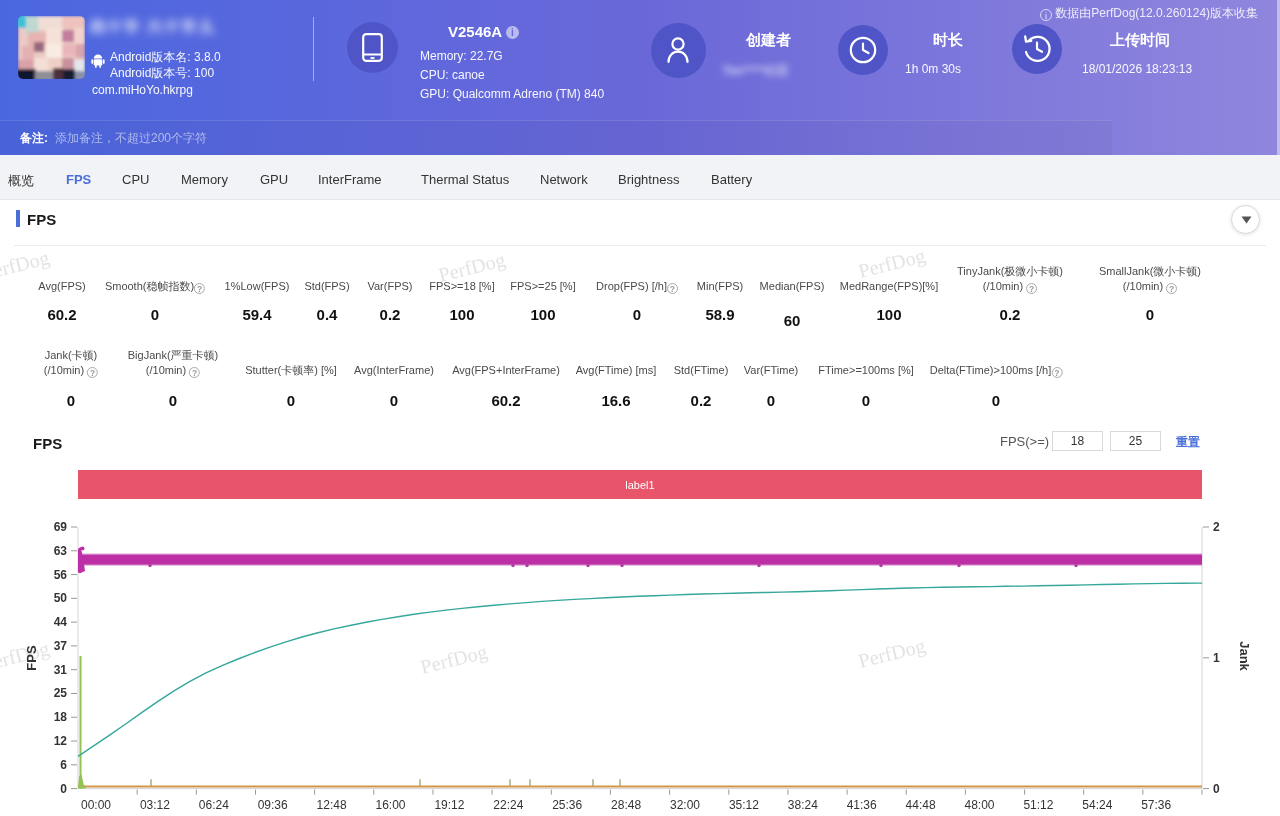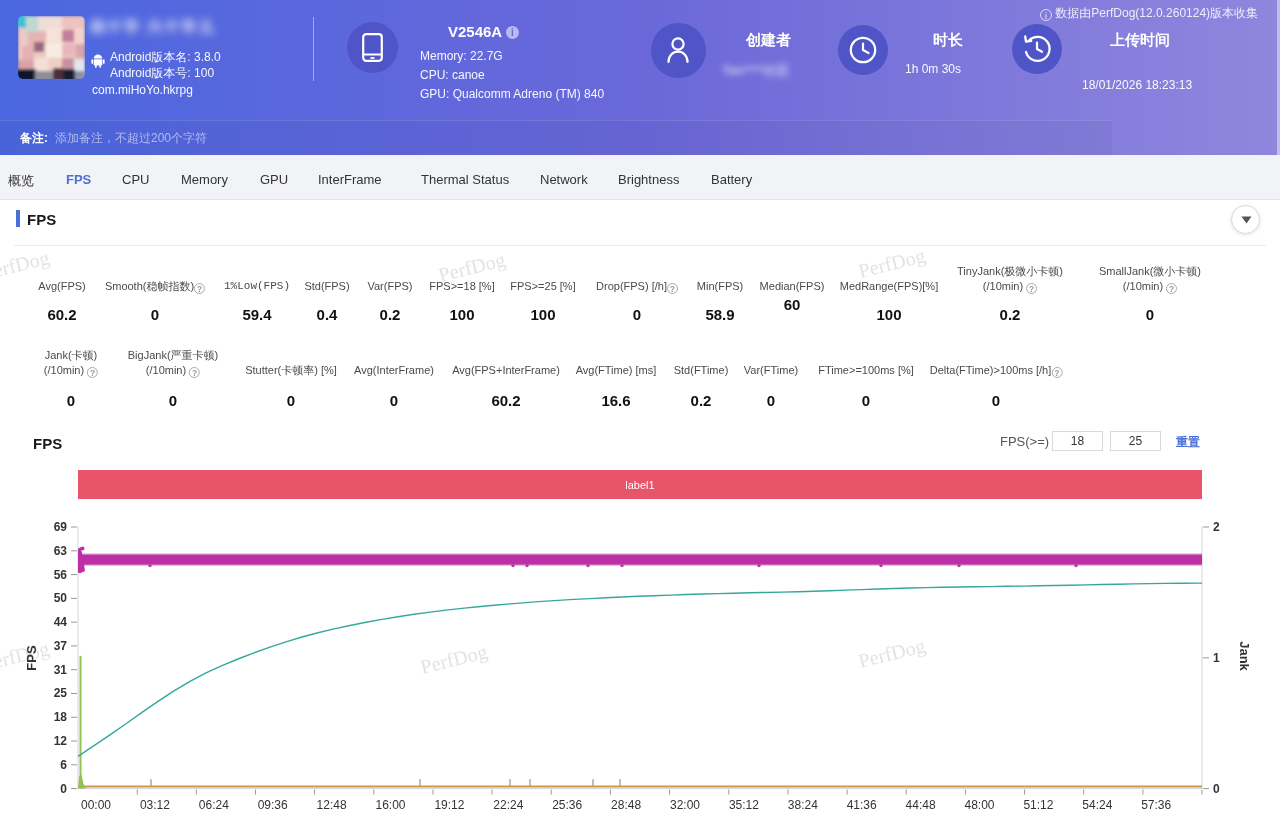--- a/index.html
+++ b/index.html
@@ -114,21 +114,21 @@
 <div class="abs hlabel" style="left:905px;top:31px;">时长</div>
 <div class="abs hsmall" style="left:905px;top:62px;">1h 0m 30s</div>
 
 <div class="abs circ" style="left:1012px;top:24px;width:50px;height:50px;"></div>
 <svg class="abs" style="left:1021px;top:33px" width="32" height="32" viewBox="0 0 32 32">
 <path d="M8.2 7.2A12 12 0 1 1 5 19" fill="none" stroke="#fff" stroke-width="2.3" stroke-linecap="round"></path>
 <path d="M4.2 3.5l.8 5.2 5.2-.8" fill="none" stroke="#fff" stroke-width="2.3" stroke-linecap="round" stroke-linejoin="round"></path>
 <path d="M16 9.5V16l5 2.8" fill="none" stroke="#fff" stroke-width="2.2" stroke-linecap="round" stroke-linejoin="round"></path>
 </svg>
 <div class="abs hlabel" style="left:1082px;top:31px;">上传时间</div>
-<div class="abs hsmall" style="left:1082px;top:62px;margin-top:16px;">18/01/2026 18:23:13</div>
+<div class="abs hsmall" style="left:1082px;top:62px;">18/01/2026 18:23:13</div>
 
 <div class="abs" style="left:1040px;top:5px;color:rgba(255,255,255,0.85);font-size:12px;"><span style="display:inline-block;width:12px;height:12px;border-radius:50%;border:1px solid rgba(255,255,255,0.7);font-size:9px;line-height:12px;text-align:center;vertical-align:-2px;">i</span> 数据由PerfDog(12.0.260124)版本收集</div>
 
 <div id="tabs" class="abs">
 <span class="tab" style="left:8px;">概览</span>
 <span class="tab" style="left:66px;color:#4a6fd8;font-weight:bold;">FPS</span>
 <span class="tab" style="left:122px;">CPU</span>
 <span class="tab" style="left:181px;">Memory</span>
 <span class="tab" style="left:260px;">GPU</span>
 <span class="tab" style="left:318px;">InterFrame</span>
@@ -151,36 +151,36 @@
 <div class="wm" style="left:858px;top:252px;">PerfDog</div>
 <div class="wm" style="left:-18px;top:645px;">PerfDog</div>
 <div class="wm" style="left:420px;top:648px;">PerfDog</div>
 <div class="wm" style="left:858px;top:642px;">PerfDog</div>
 
 <div id="r1">
     <div class="abs stlabel ctr" style="left:62px;top:279px;">Avg(FPS)</div>
     <div class="abs stval ctr" style="left:62px;top:306px;">60.2</div>
     <div class="abs stlabel ctr" style="left:155px;top:279px;">Smooth(稳帧指数)<span class="qi">?</span></div>
     <div class="abs stval ctr" style="left:155px;top:306px;">0</div>
-    <div class="abs stlabel ctr" style="left:257px;top:279px;font-family:Liberation Mono, monospace;">1%Low(FPS)</div>
+    <div class="abs stlabel ctr" style="left:257px;top:279px;">1%Low(FPS)</div>
     <div class="abs stval ctr" style="left:257px;top:306px;">59.4</div>
     <div class="abs stlabel ctr" style="left:327px;top:279px;">Std(FPS)</div>
     <div class="abs stval ctr" style="left:327px;top:306px;">0.4</div>
     <div class="abs stlabel ctr" style="left:390px;top:279px;">Var(FPS)</div>
     <div class="abs stval ctr" style="left:390px;top:306px;">0.2</div>
     <div class="abs stlabel ctr" style="left:462px;top:279px;">FPS&gt;=18 [%]</div>
     <div class="abs stval ctr" style="left:462px;top:306px;">100</div>
     <div class="abs stlabel ctr" style="left:543px;top:279px;">FPS&gt;=25 [%]</div>
     <div class="abs stval ctr" style="left:543px;top:306px;">100</div>
     <div class="abs stlabel ctr" style="left:637px;top:279px;">Drop(FPS) [/h]<span class="qi">?</span></div>
     <div class="abs stval ctr" style="left:637px;top:306px;">0</div>
     <div class="abs stlabel ctr" style="left:720px;top:279px;">Min(FPS)</div>
     <div class="abs stval ctr" style="left:720px;top:306px;">58.9</div>
     <div class="abs stlabel ctr" style="left:792px;top:279px;">Median(FPS)</div>
-    <div class="abs stval ctr" style="left:792px;top:296px;text-align:center;">60</div>
+    <div class="abs stval ctr" style="left:792px;top:312px;text-align:center;">60</div>
     <div class="abs stlabel ctr" style="left:889px;top:279px;">MedRange(FPS)[%]</div>
     <div class="abs stval ctr" style="left:889px;top:306px;">100</div>
     <div class="abs stlabel ctr" style="left:1010px;top:264px;">TinyJank(极微小卡顿)<br>(/10min) <span class="qi">?</span></div>
     <div class="abs stval ctr" style="left:1010px;top:306px;">0.2</div>
     <div class="abs stlabel ctr" style="left:1150px;top:264px;">SmallJank(微小卡顿)<br>(/10min) <span class="qi">?</span></div>
     <div class="abs stval ctr" style="left:1150px;top:306px;">0</div>
   </div>
 <div id="r2">
     <div class="abs stlabel ctr" style="left:71px;top:348px;">Jank(卡顿)<br>(/10min) <span class="qi">?</span></div>
     <div class="abs stval ctr" style="left:71px;top:392px;">0</div>

